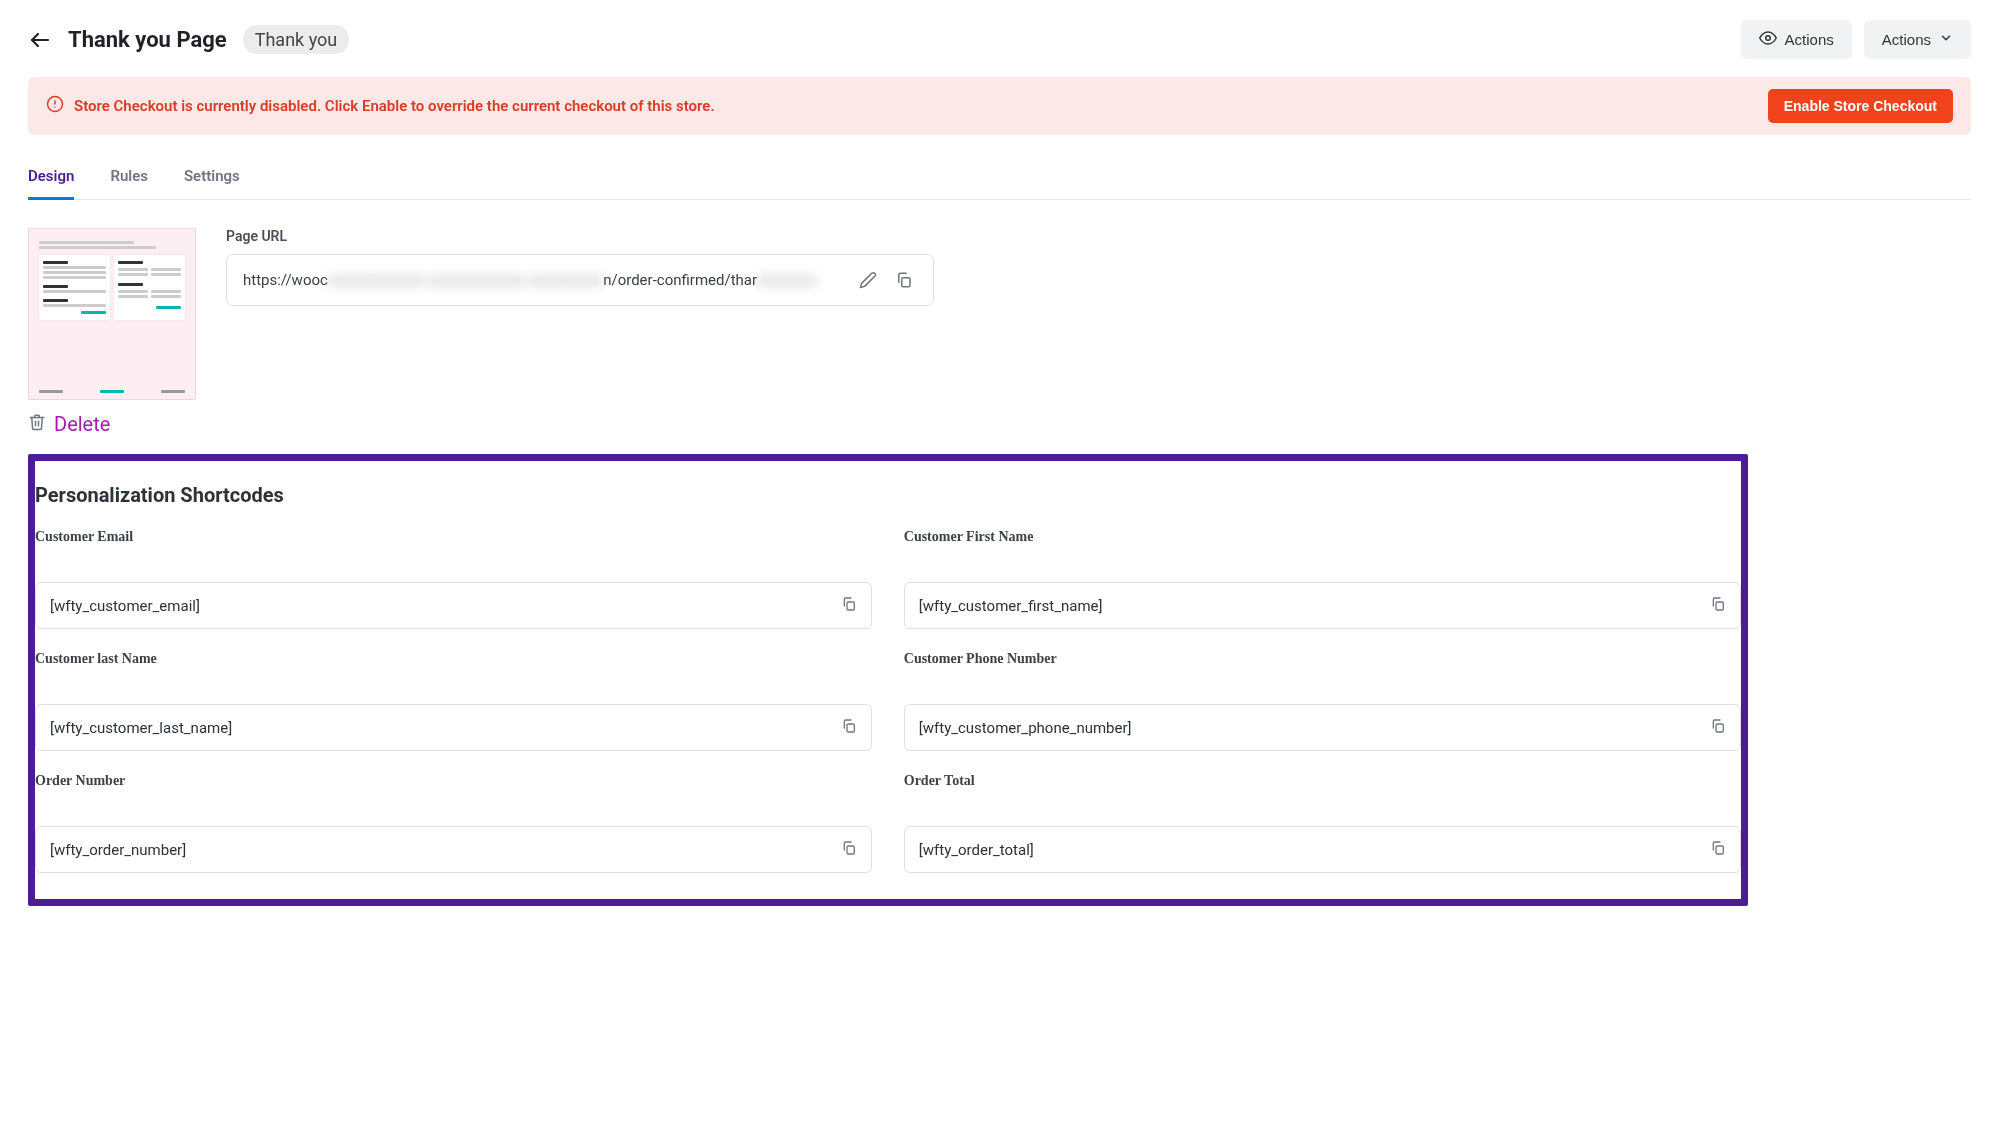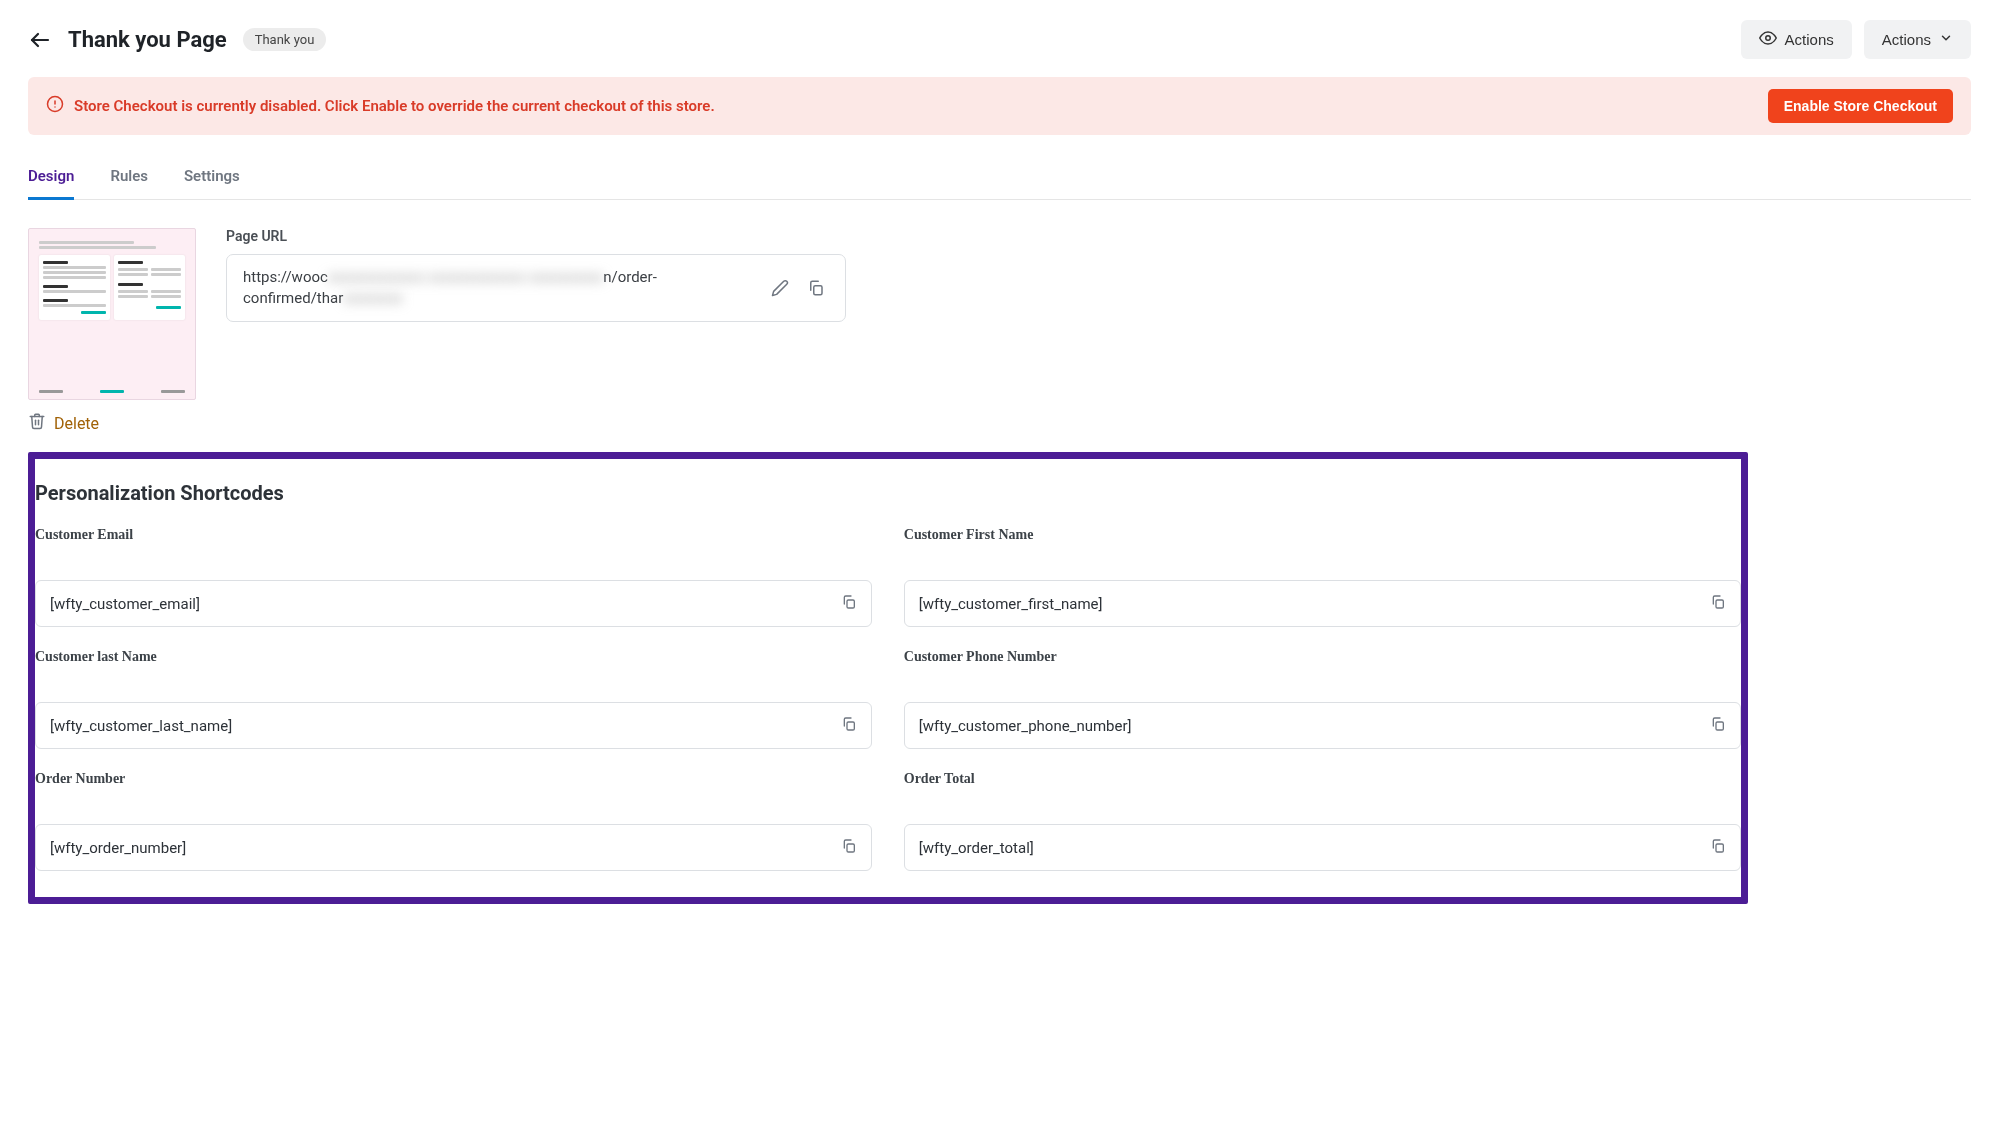--- a/index.html
+++ b/index.html
@@ -23,21 +23,21 @@
   }
   .back-arrow { cursor: pointer; display:flex; align-items:center;}
   .page-title {
     font-size: 22px;
     font-weight: 700;
     color: #1f2328;
   }
   .page-badge {
     background: #ececec;
     color: #444;
-    font-size: 13px;
+    font-size: 18px;
     padding: 4px 12px;
     border-radius: 14px;
   }
   .header-right {
     display: flex;
     gap: 12px;
   }
   .btn {
     display: inline-flex;
     align-items: center;
@@ -120,39 +120,39 @@
   .thumb .bar.med{width:65%;}
   .thumb .bar.teal{background:#00b5ad;}
   .thumb .two-col{display:flex; gap:4px;}
   .thumb .two-col .col{flex:1; background:#fff; padding:4px; border-radius:2px; box-shadow:0 0 2px rgba(0,0,0,.1);}
   .thumb .footer{position:absolute; bottom:6px; left:10px; right:10px; display:flex; justify-content:space-between;}
   .thumb .dot{height:3px; width:24px; background:#999; border-radius:1px;}
   .delete-link {
     display: flex;
     align-items: center;
     gap: 8px;
-    color: #a16207;
-    font-size: 16px;
+    color: #a21caf;
+    font-size: 20px;
     margin-top: 12px;
     cursor: pointer;
   }
   .url-label {
     font-size: 14px;
     font-weight: 600;
     color: #4a4f55;
     margin-bottom: 10px;
   }
   .url-box {
     border: 1px solid #dcdfe3;
     border-radius: 7px;
     padding: 12px 16px;
     display: flex;
     align-items: center;
     gap: 10px;
-    width: 620px;
+    width: 708px;
     background: #fff;
   }
   .url-text {
     flex: 1;
     font-size: 15px;
     color: #3b3f44;
     line-height: 1.4;
     word-break: break-word;
     position: relative;
   }

